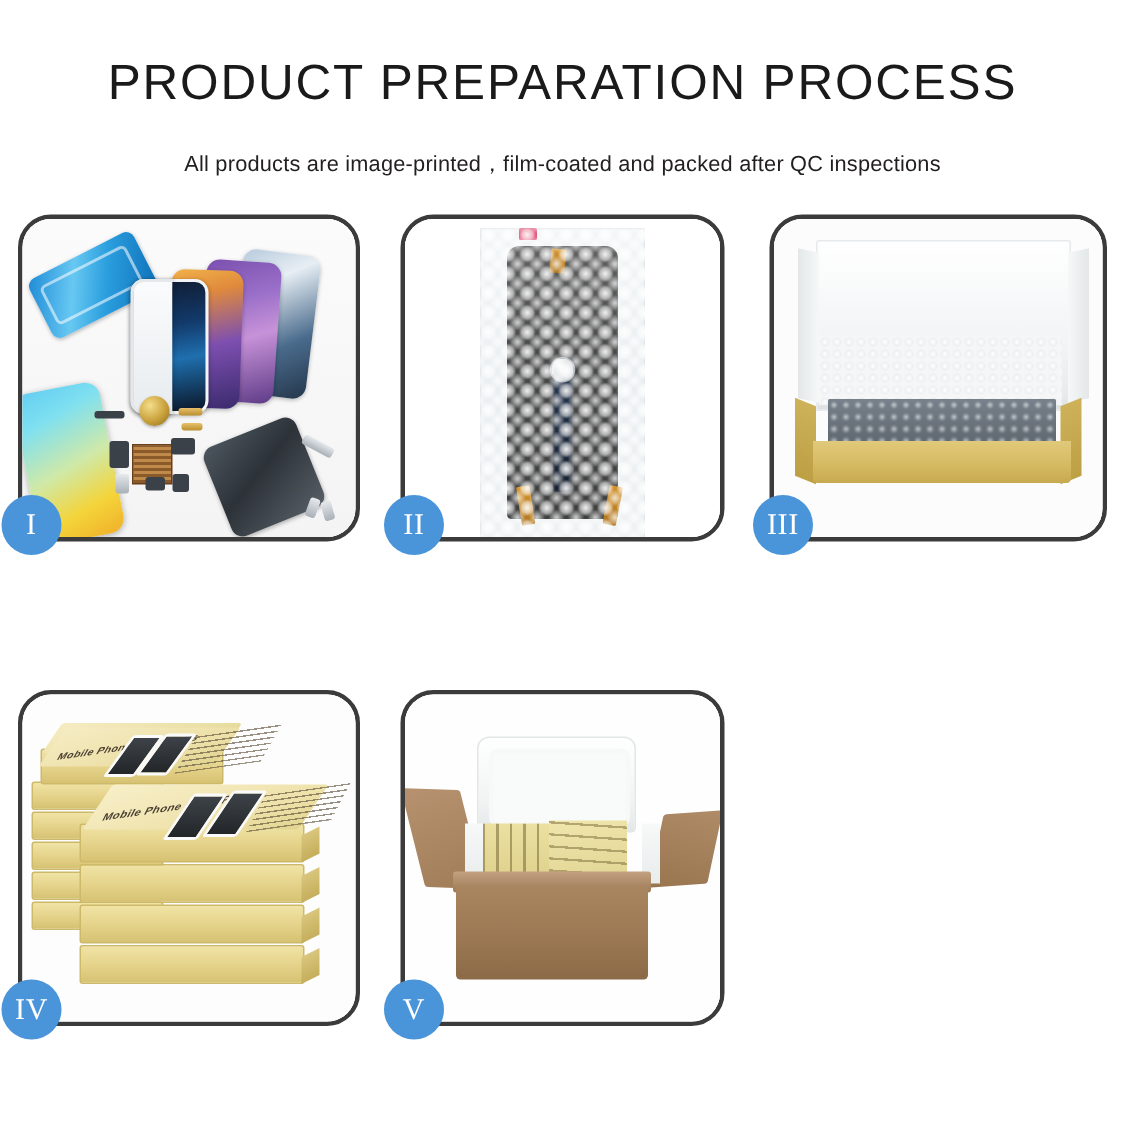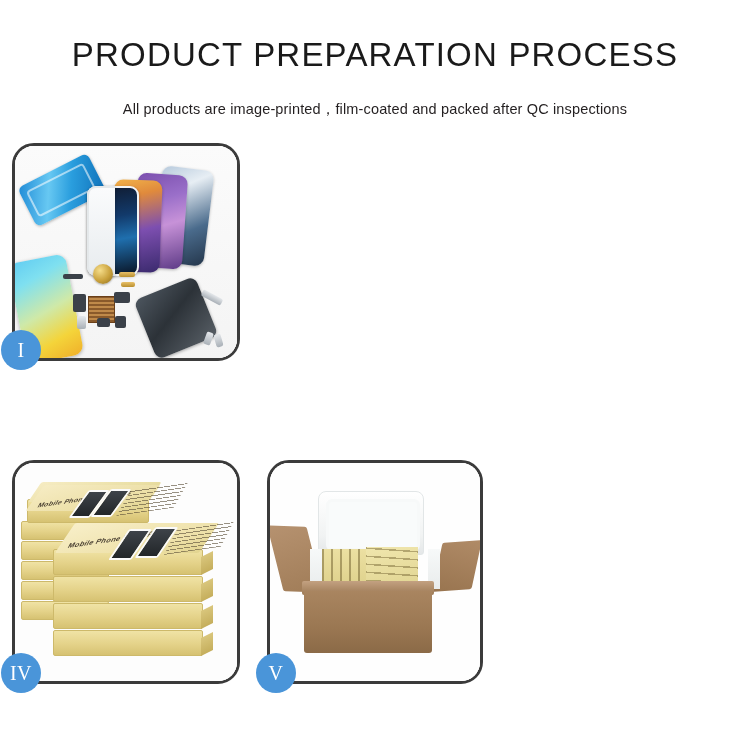--- a/index.html
+++ b/index.html
@@ -442,21 +442,48 @@
       <div class="pt silver" style="left:62px;top:170px;width:9px;height:13px;"></div>
       <div class="pt" style="left:82px;top:172px;width:13px;height:9px;"></div>
       <div class="pt" style="left:100px;top:170px;width:11px;height:12px;"></div>
       <div class="pt silver" style="left:186px;top:148px;width:22px;height:7px;transform:rotate(28deg);"></div>
       <div class="pt silver" style="left:190px;top:186px;width:7px;height:13px;transform:rotate(20deg);"></div>
       <div class="pt silver" style="left:200px;top:188px;width:7px;height:13px;transform:rotate(-16deg);"></div>
     </div>
     <div class="badge">I</div>
   </div>
 
-
+  <div class="panel" id="panel-2">
+    <div class="panel-photo">
+      <div class="p2-bg"></div>
+      <div class="p2-bag"></div>
+      <div class="p2-screen"></div>
+      <div class="p2-flex"></div>
+      <div class="p2-conn"></div>
+      <div class="p2-tape-top"></div>
+      <div class="p2-tape-l"></div>
+      <div class="p2-tape-r"></div>
+      <div class="p2-label"></div>
+      <div class="p2-bubbles"></div>
+    </div>
+    <div class="badge">II</div>
+  </div>
+
+  <div class="panel" id="panel-3">
+    <div class="panel-photo">
+      <div class="p3-bg"></div>
+      <div class="p3-lid"></div>
+      <div class="p3-foam"></div>
+      <div class="p3-bubblefill"></div>
+      <div class="p3-tray-left"></div>
+      <div class="p3-tray-right"></div>
+      <div class="p3-tray-front"></div>
+    </div>
+    <div class="badge">III</div>
+  </div>
 
   <div class="panel" id="panel-4">
     <div class="panel-photo">
       <div class="p4-bg"></div>
       <div class="stack">
 
         <div class="sbox" style="left:0px;  top:42px;  width:86px; height:17px;"></div>
         <div class="sbox" style="left:0px;  top:62px;  width:86px; height:17px;"></div>
         <div class="sbox" style="left:0px;  top:82px;  width:86px; height:17px;"></div>
         <div class="sbox" style="left:0px;  top:102px; width:86px; height:17px;"></div>

